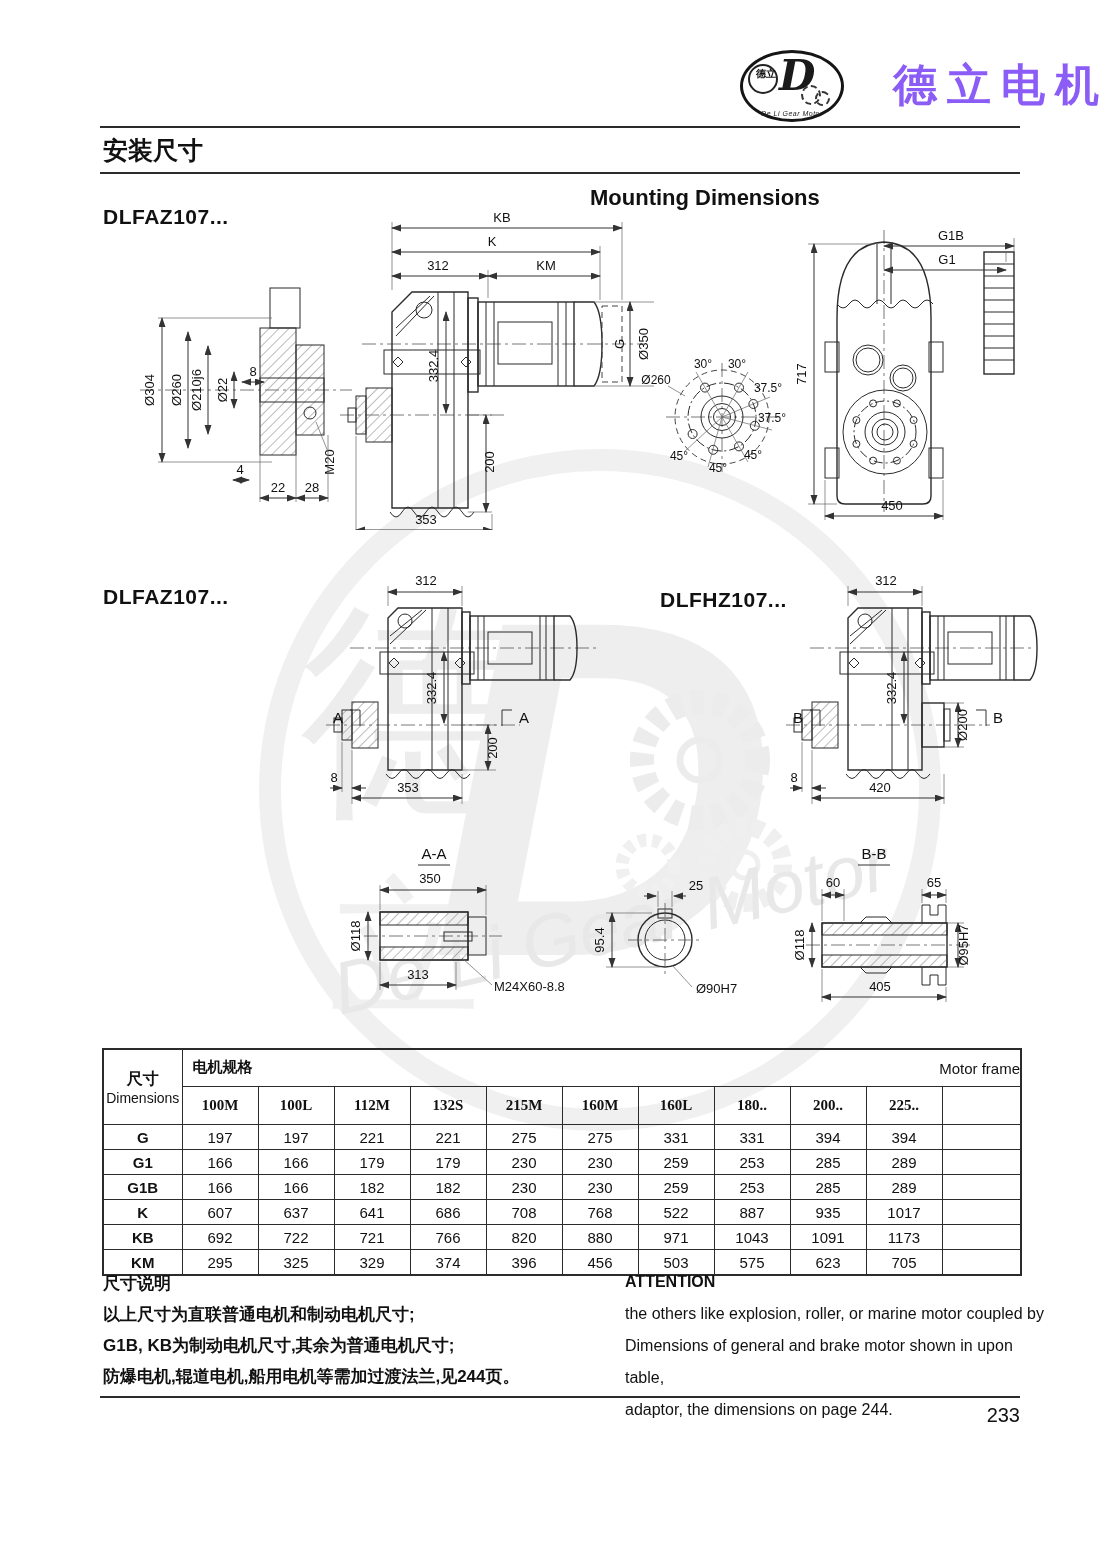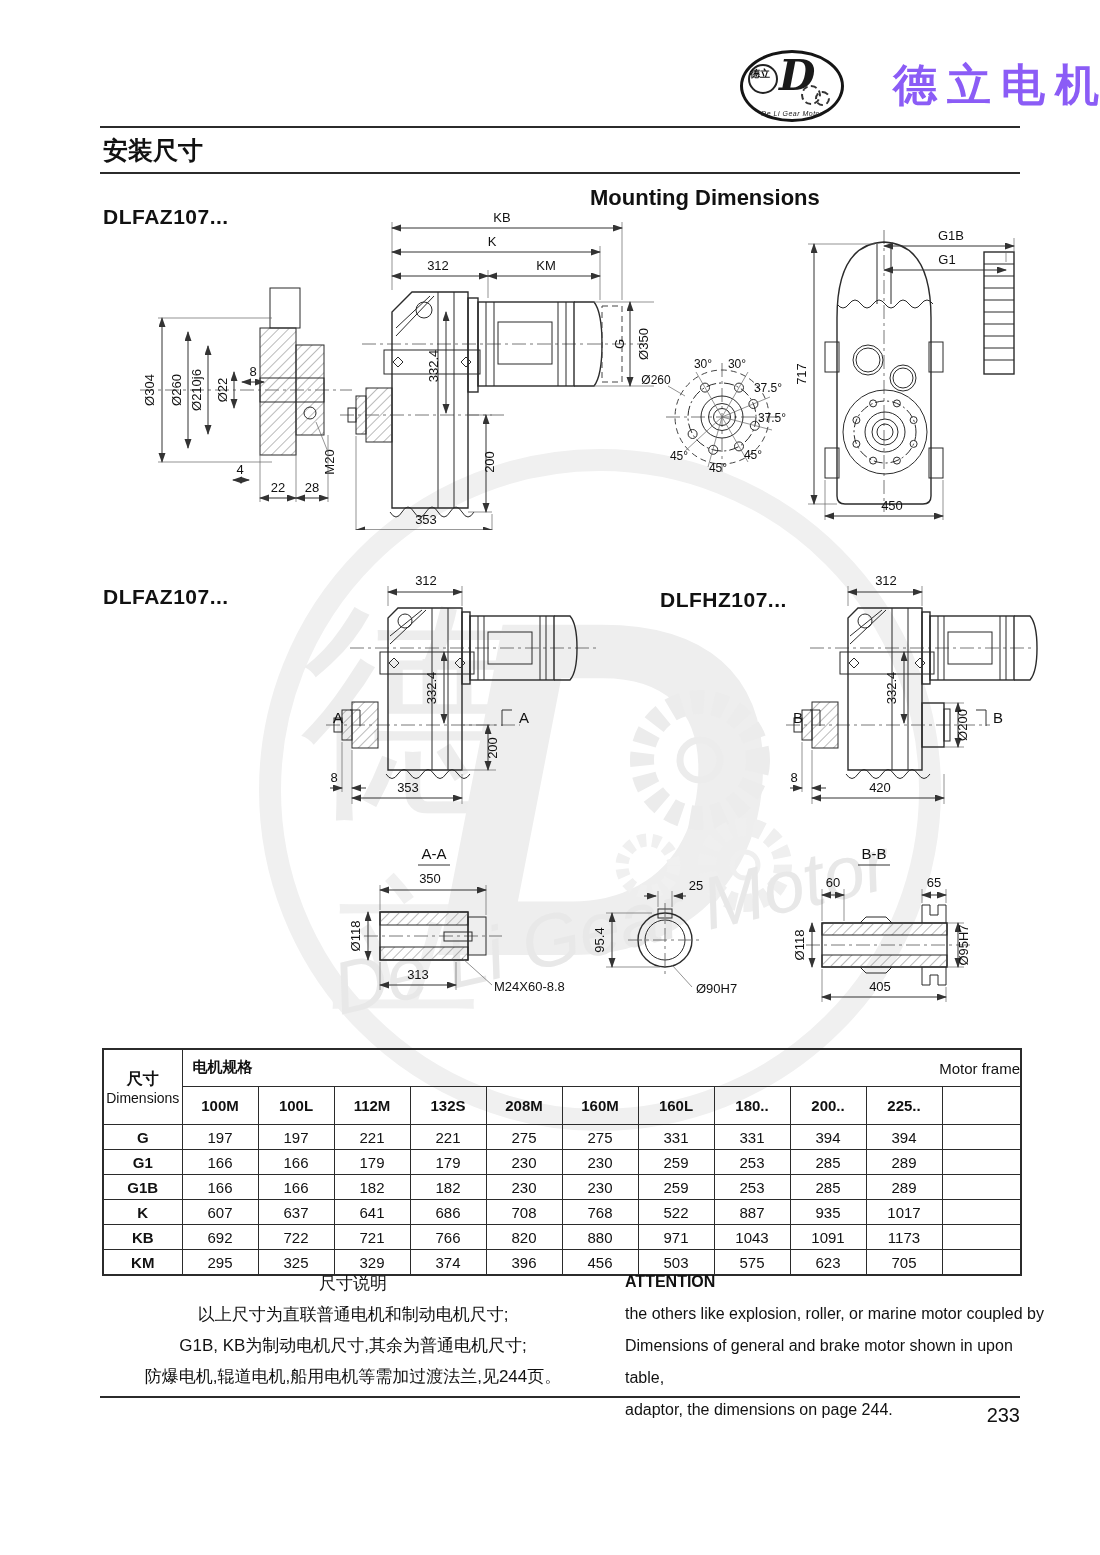--- a/index.html
+++ b/index.html
@@ -5,21 +5,21 @@
   html,body{margin:0;padding:0;background:#fff;}
   .page{position:relative;width:1100px;height:1555px;background:#fff;overflow:hidden;
         font-family:"Liberation Sans",sans-serif;color:#111;}
   .abs{position:absolute;}
   .rule{position:absolute;background:#2b2b2b;height:2px;}
   .brand-cn{position:absolute;left:852px;top:56px;width:180px;font-family:"DejaVu Serif",serif;
             font-size:44px;font-weight:bold;letter-spacing:10px;color:#8b5cf6;white-space:nowrap;margin-left:41px;}
   .logo{position:absolute;left:740px;top:50px;width:104px;height:72px;border:3px solid #151515;
         border-radius:50%;box-sizing:border-box;}
   .logo .cn-circle{position:absolute;left:5px;top:11px;width:30px;height:30px;border:2px solid #222;
-        border-radius:50%;box-sizing:border-box;font-size:10px;line-height:1.1;text-align:left;
+        border-radius:50%;box-sizing:border-box;font-size:10px;line-height:1.1;text-align:right;
         font-family:"DejaVu Serif",serif;font-weight:bold;padding-top:2px;box-sizing:border-box;}
   .logo .dletter{position:absolute;left:36px;top:-2px;font-family:"DejaVu Serif",serif;
         font-style:italic;font-weight:bold;font-size:42px;color:#1a1a1a;}
   .logo .gear1,.logo .gear2{position:absolute;border:2px dashed #333;border-radius:50%;}
   .logo .gear1{left:58px;top:32px;width:16px;height:16px;}
   .logo .gear2{left:72px;top:38px;width:11px;height:11px;}
   .logo .arc-text{position:absolute;left:0;bottom:2px;width:100%;text-align:center;
         font-size:7px;font-style:italic;color:#222;letter-spacing:.5px;white-space:nowrap;}
   .title-cn{position:absolute;left:103px;top:134px;font-size:25px;font-weight:bold;}
   .title-en{position:absolute;left:590px;top:138px;font-size:22px;font-weight:bold;margin-top:47px;}
@@ -35,30 +35,30 @@
   .dim{stroke:#333;stroke-width:1;fill:none;}
   .ext{stroke:#666;stroke-width:.7;fill:none;}
   .cl{stroke:#555;stroke-width:.8;fill:none;stroke-dasharray:14 4 3 4;}
   .dash{fill:none;stroke:#444;stroke-width:1;stroke-dasharray:6 4;}
   
   .dims-table{position:absolute;left:102px;top:1048px;border-collapse:collapse;table-layout:fixed;
         width:918px;font-size:15px;}
   .dims-table th,.dims-table td{border:1px solid #2b2b2b;text-align:center;padding:0;height:24px;}
   .dims-table{border:2px solid #2b2b2b;}
   .dims-table thead tr.r1 th{height:36px;}
-  .dims-table thead tr.r2 th{height:37px;font-weight:bold;}
+  .dims-table thead tr.r2 th{height:37px;font-weight:bold;font-family:Liberation Serif, serif;}
   .dims-table td{font-weight:normal;}
   .dims-table th{font-weight:bold;}
   th.dims-head{font-weight:normal;margin-top:24px;}
   th.dims-head .cn{display:block;font-size:16px;font-weight:bold;}
   th.dims-head .en{display:block;font-size:14px;font-weight:normal;}
   th.motor-head{position:relative;font-weight:normal;}
   th.motor-head .cn{position:absolute;left:10px;top:8px;font-size:15px;font-weight:bold;}
   th.motor-head .en{display:block;text-align:right;font-size:15px;font-weight:normal;}
-  .notes-cn{position:absolute;left:103px;top:1268px;font-size:17px;font-weight:400;line-height:31px;width:500px;text-align:center;}
+  .notes-cn{position:absolute;left:103px;top:1268px;font-size:17px;font-weight:700;line-height:31px;width:500px;}
   .notes-en{position:absolute;left:625px;top:1266px;font-size:16px;line-height:32px;width:420px;}
   .notes-en .hd{font-weight:bold;}
   .page-num{position:absolute;left:100px;top:1404px;width:920px;text-align:right;font-size:20px;}
 </style>
 </head>
 <body>
 
 <div class="page">
 
   <svg class="wm" width="1100" height="1555" viewBox="0 0 1100 1555">
@@ -505,21 +505,21 @@
         <th class="motor-head" colspan="11">
           <span class="cn">电机规格</span>
           <span class="en">Motor frame</span>
         </th>
       </tr>
       <tr class="r2">
           <th>100M</th>
           <th>100L</th>
           <th>112M</th>
           <th>132S</th>
-          <th>208M</th>
+          <th>215M</th>
           <th>160M</th>
           <th>160L</th>
           <th>180..</th>
           <th>200..</th>
           <th>225..</th>
           <th></th>
         </tr>
     </thead>
     <tbody>
         <tr>

